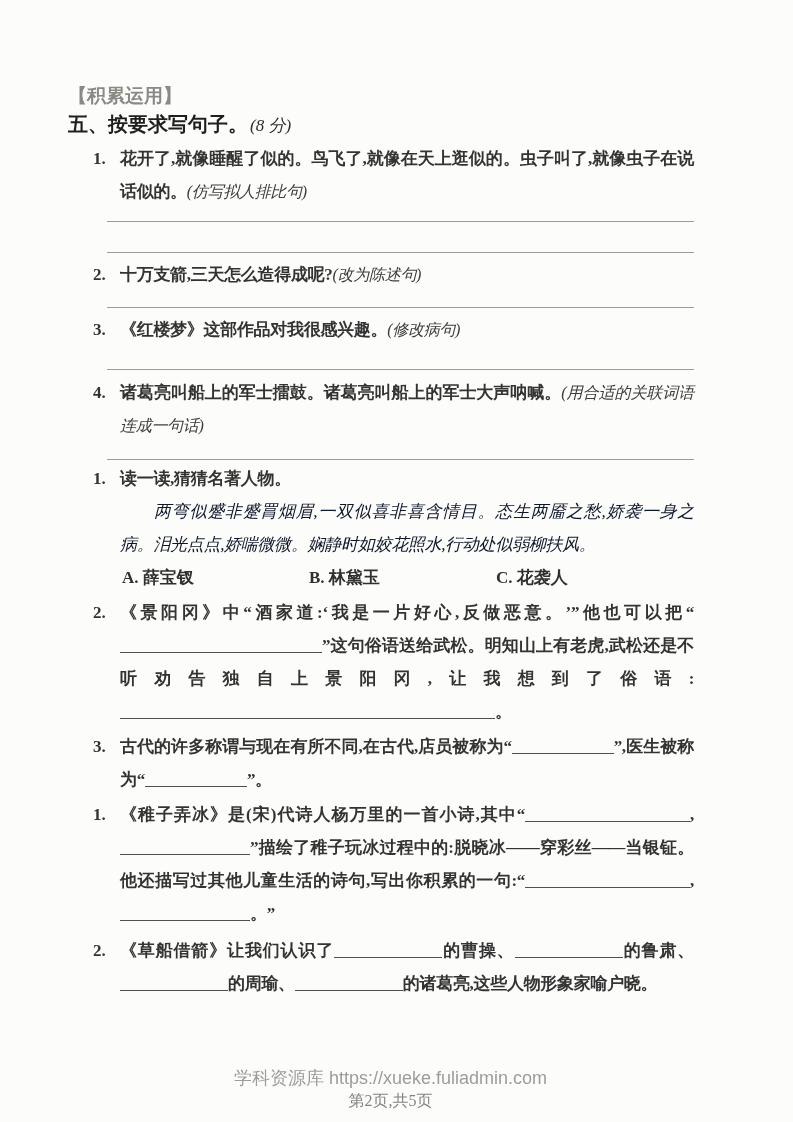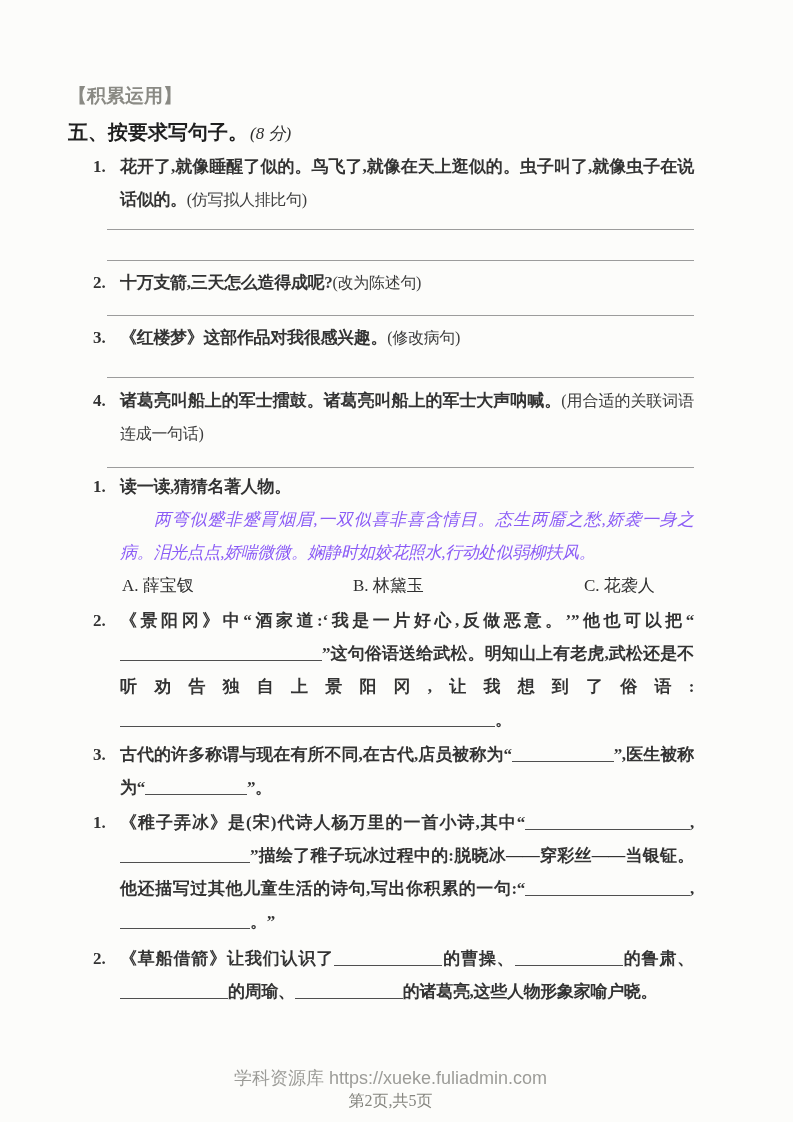--- a/index.html
+++ b/index.html
@@ -1,36 +1,36 @@
 <!DOCTYPE html>
 <html><head>
 <meta charset="utf-8">
 <style>
   html,body{margin:0;padding:0;background:#ffffff;}
   .page{position:relative;width:793px;height:1122px;background:#fcfcfa;
         font-family:"Liberation Serif","DejaVu Serif",serif;color:#303030;overflow:hidden;}
   .content{padding:84px 99px 0 68px;}
   .module-label{font-family:"Liberation Sans","DejaVu Sans",sans-serif;font-weight:700;
         font-size:19px;line-height:24px;color:#8a8a84;}
-  .sec-header{margin-top:12px;line-height:25px;}
+  .sec-header{margin-top:4px;line-height:25px;}
   .sec-title{font-family:"Liberation Sans","DejaVu Sans",sans-serif;font-weight:700;
         font-size:20px;color:#1f1f1f;}
   .score{font-style:italic;font-size:17px;color:#2e2e2e;margin-left:2px;}
   .question{position:relative;margin-top:4px;padding-left:52px;font-size:17px;line-height:33px;
         letter-spacing:-0.3px;text-align:justify;font-weight:600;color:#333;}
   .qnum{position:absolute;left:25px;top:0;font-weight:700;letter-spacing:0;}
-  .hint{font-weight:400;font-size:16px;color:#3c3c3c;}
+  .hint{font-style:italic;font-weight:400;font-size:16px;color:#3c3c3c;}
   .ansline{margin-left:39px;width:587px;height:0;border-bottom:1.5px solid #9c9c9c;}
   .al-a{margin-top:13px}.al-b{margin-top:30px}.al-c{margin-top:16px}
   .al-d{margin-top:23px}.al-e{margin-top:17px}
   .mt2{margin-top:2px}.mt5{margin-top:5px}.mt6{margin-top:6px}.mt10{margin-top:10px}
   .passage{padding-left:52px;text-indent:2em;font-size:17px;line-height:33px;
-        letter-spacing:-0.3px;font-style:italic;font-weight:500;color:#8b5cf6;text-align:justify;}
+        letter-spacing:-0.3px;font-style:italic;font-weight:500;color:#0f172a;text-align:justify;}
   .prompt{padding-left:52px;font-size:17px;line-height:33px;font-weight:600;letter-spacing:-0.3px;}
-  .options{display:flex;padding-left:54px;font-size:17px;line-height:33px;font-weight:400;gap:44px;}
+  .options{display:flex;padding-left:54px;font-size:17px;line-height:33px;font-weight:700;}
   .options .opt{width:187px;}
   .blank{display:inline-block;height:3px;border-bottom:1.4px solid #4f4f4f;vertical-align:-2px;}
   .w80{width:80px}.w102{width:102px}.w108{width:108px}.w122{width:122px}
   .w130{width:130px}.w165{width:165px}.w375{width:375px}
   .footer{position:absolute;left:0;right:12px;bottom:10px;text-align:center;}
   .footer .src{font-family:"Liberation Sans","DejaVu Sans",sans-serif;font-size:18px;
         line-height:24px;color:#9c9c98;}
   .footer .pg{font-size:16px;line-height:22px;color:#84847e;}
 </style>
 </head>

